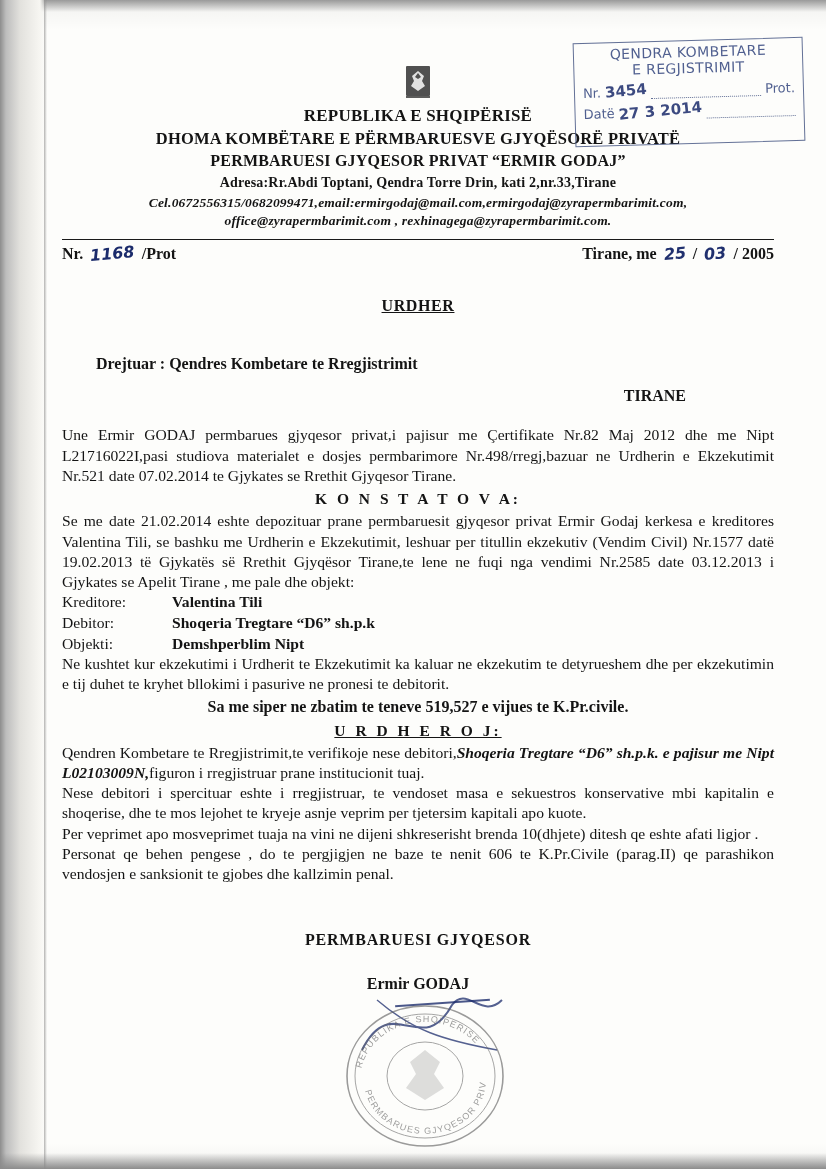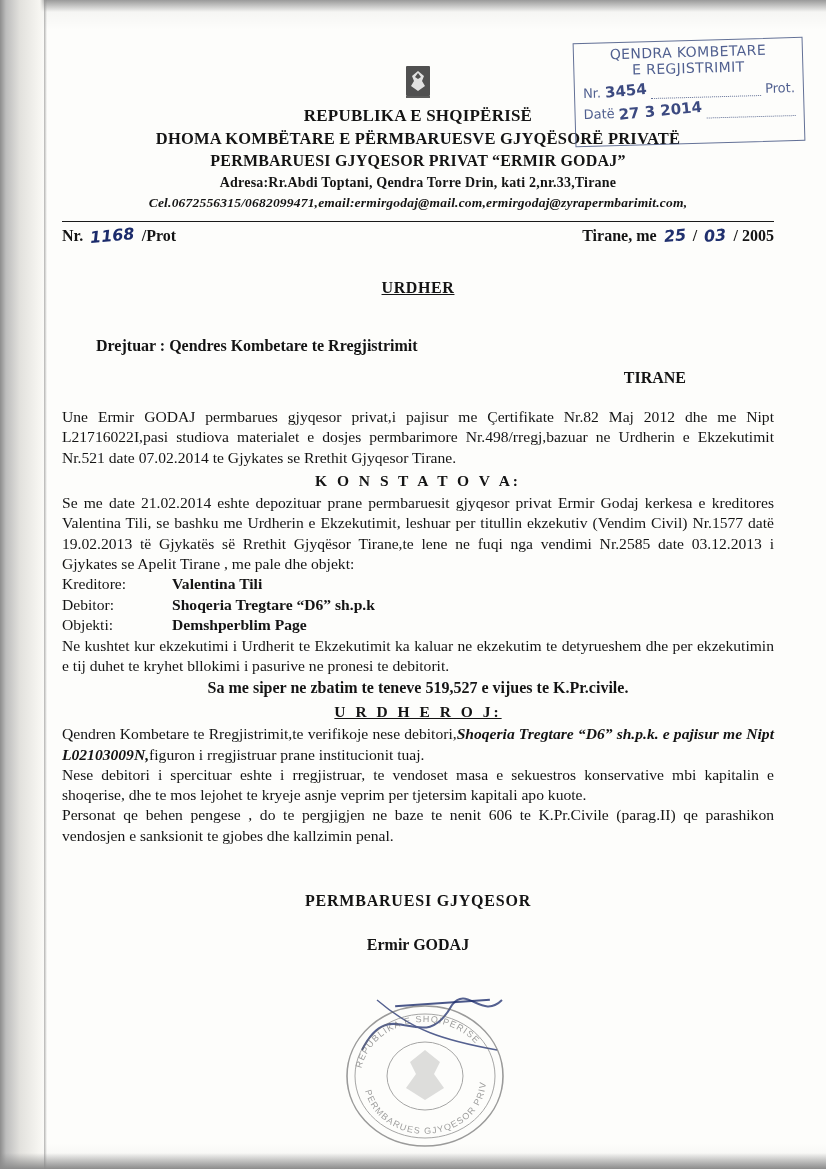--- a/index.html
+++ b/index.html
@@ -282,20 +282,21 @@
       <path d="M20 9 L14 14 L16 19 L13 24 L20 29 L27 24 L24 19 L26 14 Z" fill="#dcdcdc"></path>
       <path d="M20 11 L17 15 L20 17 L23 15 Z" fill="#2b2b2b"></path>
       <rect x="8" y="34" width="24" height="2" fill="#3a3a3a"></rect>
     </svg>
 
     <div class="hdr hdr-1">REPUBLIKA E SHQIPËRISË</div>
     <div class="hdr hdr-2">DHOMA KOMBËTARE E PËRMBARUESVE GJYQËSORË PRIVATË</div>
     <div class="hdr hdr-3">PERMBARUESI GJYQESOR PRIVAT “ERMIR GODAJ”</div>
     <div class="hdr hdr-4">Adresa:Rr.Abdi Toptani, Qendra Torre Drin, kati 2,nr.33,Tirane</div>
     <div class="hdr hdr-5">Cel.0672556315/0682099471,email:ermirgodaj@mail.com,ermirgodaj@zyrapermbarimit.com,</div>
+    <div class="hdr hdr-6">office@zyrapermbarimit.com , rexhinagega@zyrapermbarimit.com.</div>
 
     <div class="rule"></div>
 
     <div class="numrow">
       <div>
         <span>Nr.</span>
         <span class="handwrite">1168</span>
         <span>/Prot</span>
       </div>
       <div>
@@ -321,32 +322,33 @@
       <div class="center-bold-sp">K O N S T A T O V A:</div>
 
       <p>Se me date 21.02.2014 eshte depozituar prane permbaruesit gjyqesor privat Ermir Godaj kerkesa e kreditores Valentina Tili, se bashku me Urdherin e Ekzekutimit, leshuar per titullin ekzekutiv (Vendim Civil) Nr.1577 datë 19.02.2013 të Gjykatës së Rrethit Gjyqësor Tirane,te lene ne fuqi  nga vendimi Nr.2585 date 03.12.2013 i Gjykates se Apelit Tirane , me pale dhe objekt:</p>
 
       <div class="kv">
         <div class="k">Kreditore:</div>
         <div class="v">Valentina Tili</div>
         <div class="k">Debitor:</div>
         <div class="v">Shoqeria Tregtare “D6” sh.p.k</div>
         <div class="k">Objekti:</div>
-        <div class="v">Demshperblim  Page</div>
+        <div class="v">Demshperblim  Nipt</div>
       </div>
 
       <p>Ne kushtet kur ekzekutimi i Urdherit te Ekzekutimit ka kaluar ne ekzekutim te detyrueshem dhe per ekzekutimin e tij duhet te kryhet bllokimi i pasurive ne pronesi te debitorit.</p>
 
       <div class="center-bold">Sa me siper  ne zbatim te teneve 519,527 e vijues te K.Pr.civile.</div>
 
       <div class="center-bold-sp u">U R D H E R O J:</div>
 
       <p><span>Qendren Kombetare te Rregjistrimit,te verifikoje nese debitori,</span><span class="ital-bold">Shoqeria Tregtare “D6” sh.p.k. e pajisur me Nipt L02103009N,</span><span>figuron i  rregjistruar  prane institucionit tuaj.</span></p>
 
       <p class="mt6">Nese debitori i spercituar eshte i  rregjistruar, te vendoset masa e sekuestros konservative mbi kapitalin e shoqerise, dhe te mos lejohet te kryeje asnje veprim per tjetersim kapitali apo kuote.</p>
+      <p class="mt6">Per veprimet apo mosveprimet tuaja na vini ne dijeni shkreserisht brenda 10(dhjete) ditesh qe eshte afati ligjor .</p>
       <p class="mt6">Personat qe behen pengese , do te pergjigjen ne baze te nenit  606 te K.Pr.Civile (parag.II) qe parashikon  vendosjen e sanksionit te gjobes dhe kallzimin penal.</p>
     </div>
 
     <div class="sign-title">PERMBARUESI  GJYQESOR</div>
     <div class="sign-name">Ermir GODAJ</div>
   </div>
 
   <div class="stamp">
     <div class="s1">QENDRA KOMBETARE</div>
     <div class="s3">E REGJISTRIMIT</div>

